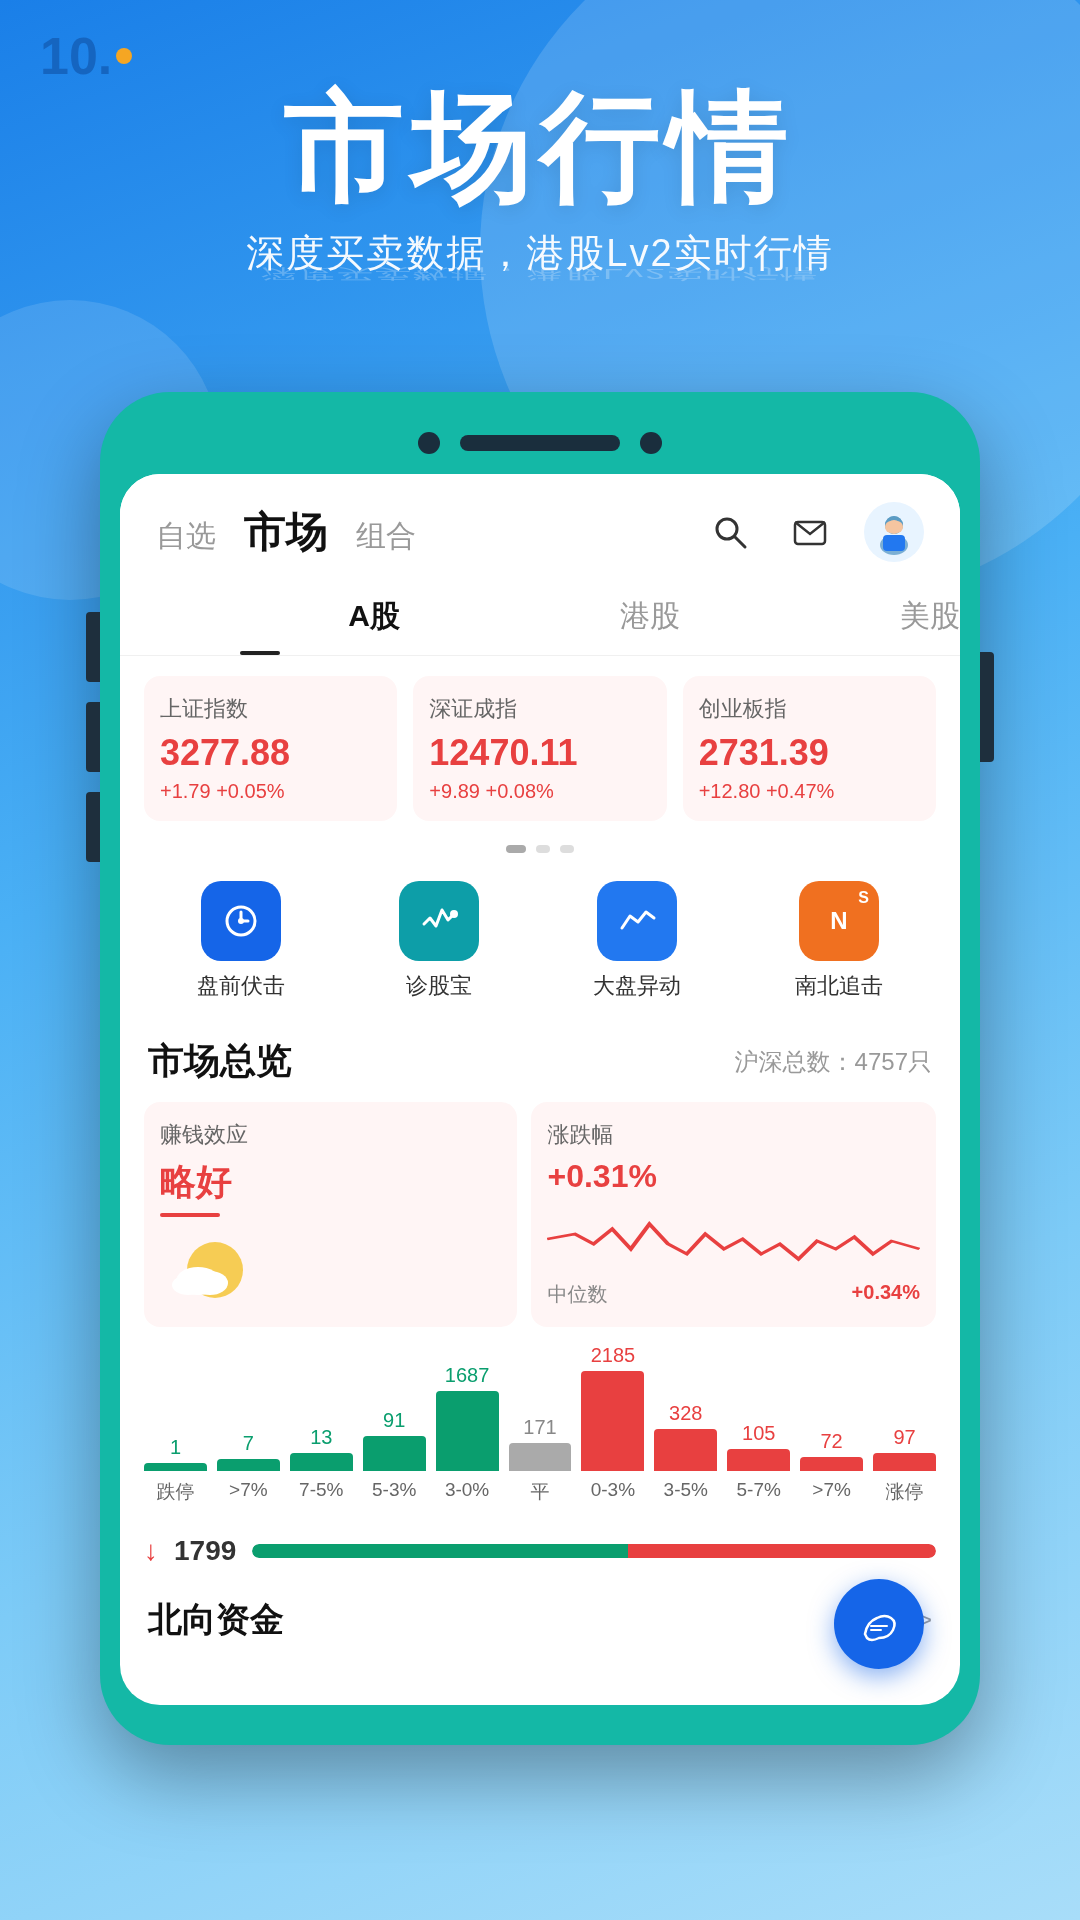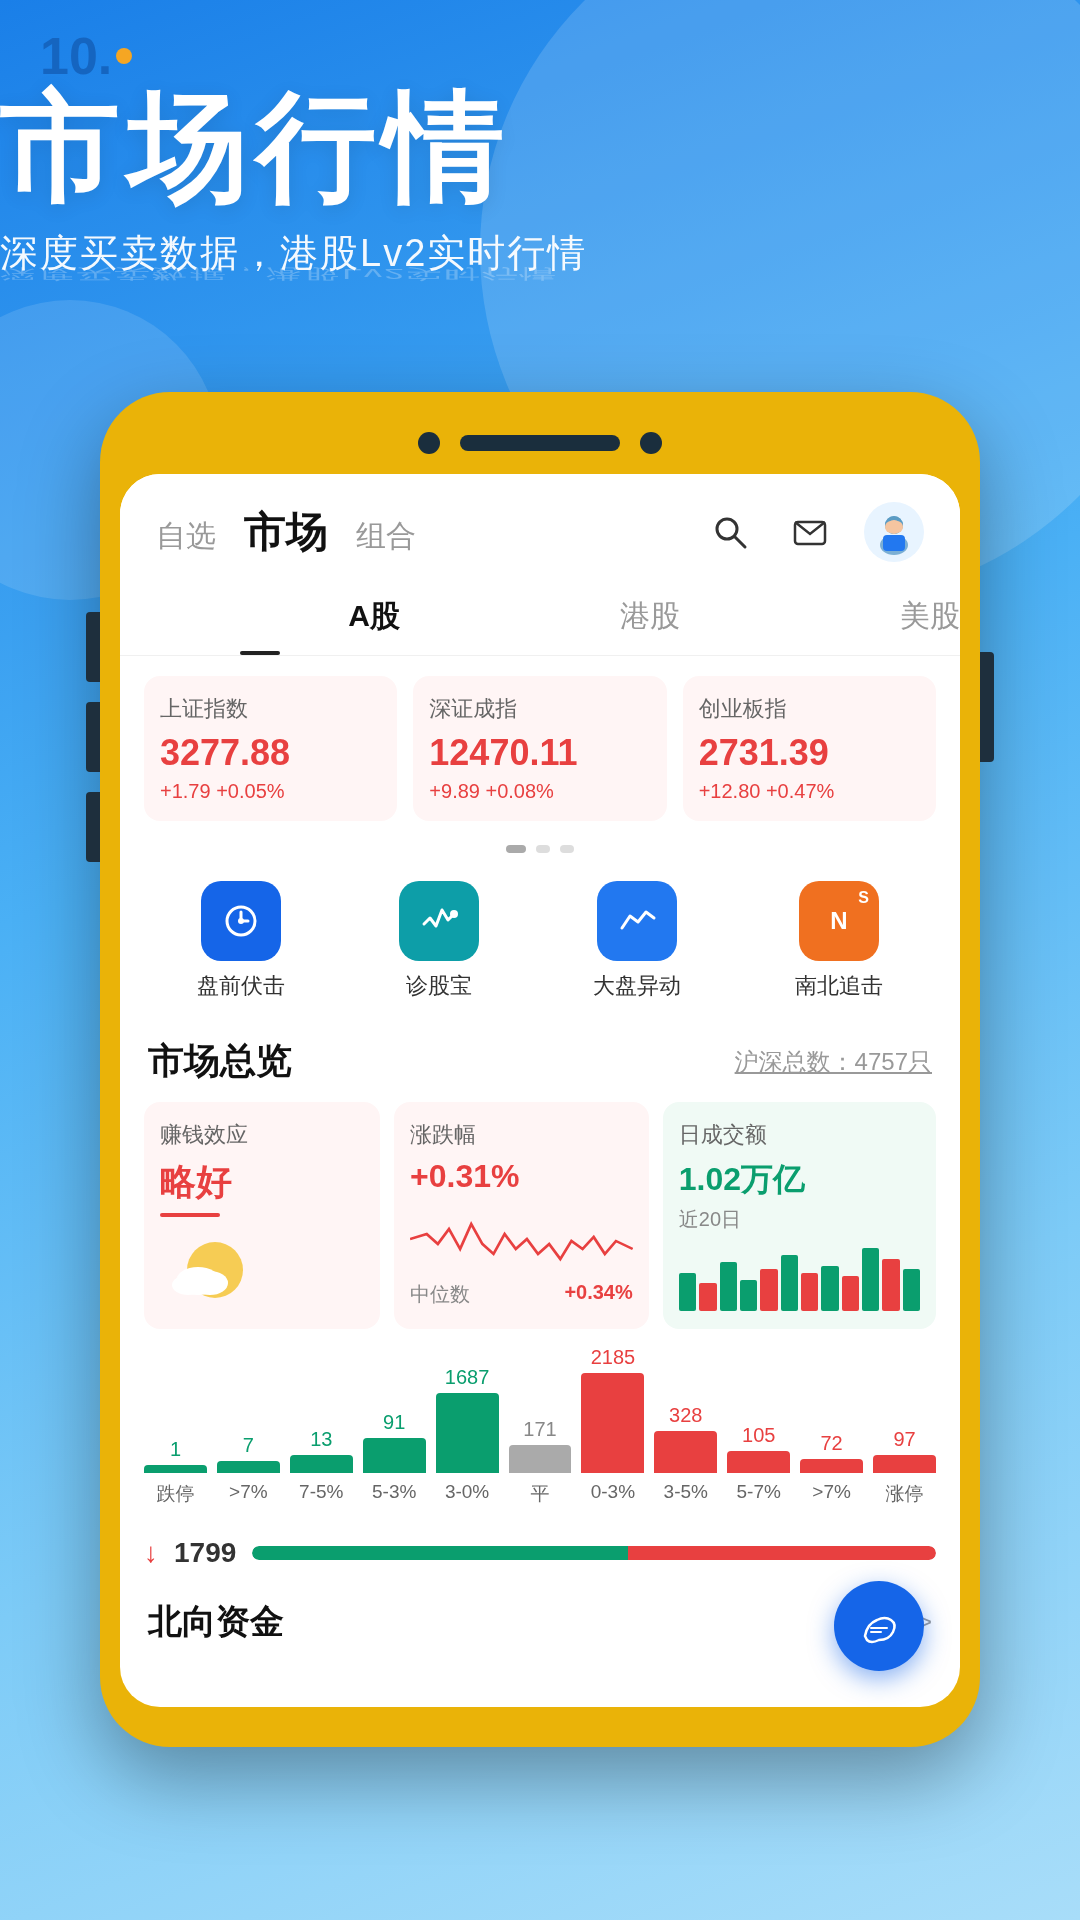--- a/index.html
+++ b/index.html
@@ -50,20 +50,21 @@
       background: #f5a623;
       border-radius: 50%;
       margin-left: 4px;
       vertical-align: middle;
       margin-bottom: 8px;
     }
 
     
     .hero-section {
       padding-top: 80px;
+      text-align: center;
       position: relative;
       z-index: 2;
     }
     .hero-title {
       font-size: 120px;
       font-weight: 900;
       color: white;
       letter-spacing: 8px;
       text-shadow: 0 4px 20px rgba(0,0,0,0.1);
       line-height: 1.1;
@@ -88,21 +89,21 @@
     
     .phone-container {
       display: flex;
       justify-content: center;
       margin-top: 60px;
       position: relative;
       z-index: 3;
     }
     .phone-frame {
       width: 880px;
-      background: #eab308;
+      background: #14b8a6;
       border-radius: 70px;
       padding: 30px 20px 40px;
       box-shadow: 0 30px 80px rgba(0,0,0,0.35);
       position: relative;
     }
     
     .phone-frame::before {
       content: '';
       position: absolute;
       left: -14px;
@@ -317,21 +318,20 @@
       padding: 16px 28px 8px;
     }
     .section-title {
       font-size: 36px;
       font-weight: 700;
       color: #111;
     }
     .section-subtitle {
       font-size: 24px;
       color: #999;
-      text-decoration: underline;
     }
 
     
     .overview-cards {
       display: flex;
       gap: 14px;
       padding: 8px 24px 16px;
     }
     .overview-card {
       border-radius: 16px;
@@ -658,40 +658,20 @@
           
           <svg class="mini-chart" viewBox="0 0 200 70" preserveAspectRatio="none">
             <polyline points="0,40 15,35 25,45 35,30 45,50 55,25 65,45 75,55 85,35 95,50 105,40 115,55 125,45 135,60 145,42 155,50 165,38 175,55 185,42 200,50" stroke="#e84040" stroke-width="2.5" fill="none"></polyline>
           </svg>
           <div style="display:flex;justify-content:space-between;align-items:center;margin-top:4px;">
             <div class="oc-sub">中位数</div>
             <div style="font-size:20px;color:#e84040;font-weight:600;">+0.34%</div>
           </div>
         </div>
 
-        <div class="overview-card overview-card-lg">
-          <div class="oc-label">日成交额</div>
-          <div class="oc-value-teal">1.02万亿</div>
-          <div class="oc-sub">近20日</div>
-
-          <div class="mini-bars">
-            <div class="mini-bar bar-green" style="height:55%;"></div>
-            <div class="mini-bar bar-red" style="height:40%;"></div>
-            <div class="mini-bar bar-green" style="height:70%;"></div>
-            <div class="mini-bar bar-green" style="height:45%;"></div>
-            <div class="mini-bar bar-red" style="height:60%;"></div>
-            <div class="mini-bar bar-green" style="height:80%;"></div>
-            <div class="mini-bar bar-red" style="height:55%;"></div>
-            <div class="mini-bar bar-green" style="height:65%;"></div>
-            <div class="mini-bar bar-red" style="height:50%;"></div>
-            <div class="mini-bar bar-green" style="height:90%;"></div>
-            <div class="mini-bar bar-red" style="height:75%;"></div>
-            <div class="mini-bar bar-green" style="height:60%;"></div>
-          </div>
-        </div>
       </div>
 
       <div class="dist-chart-section">
         <div class="dist-bars-row">
 
           <div class="dist-col">
             <div class="dist-bar-value green">1</div>
             <div class="dist-bar green-bar" style="height:8px;"></div>
           </div>
 

